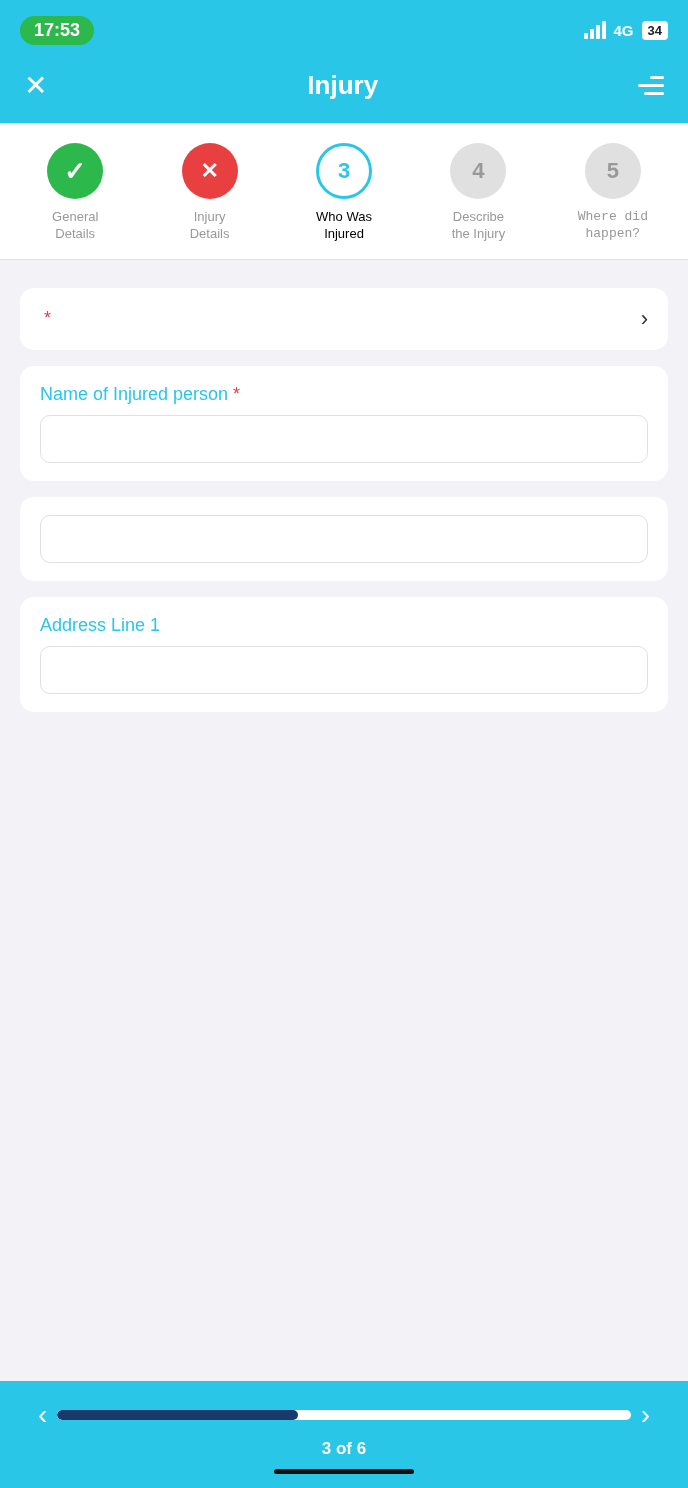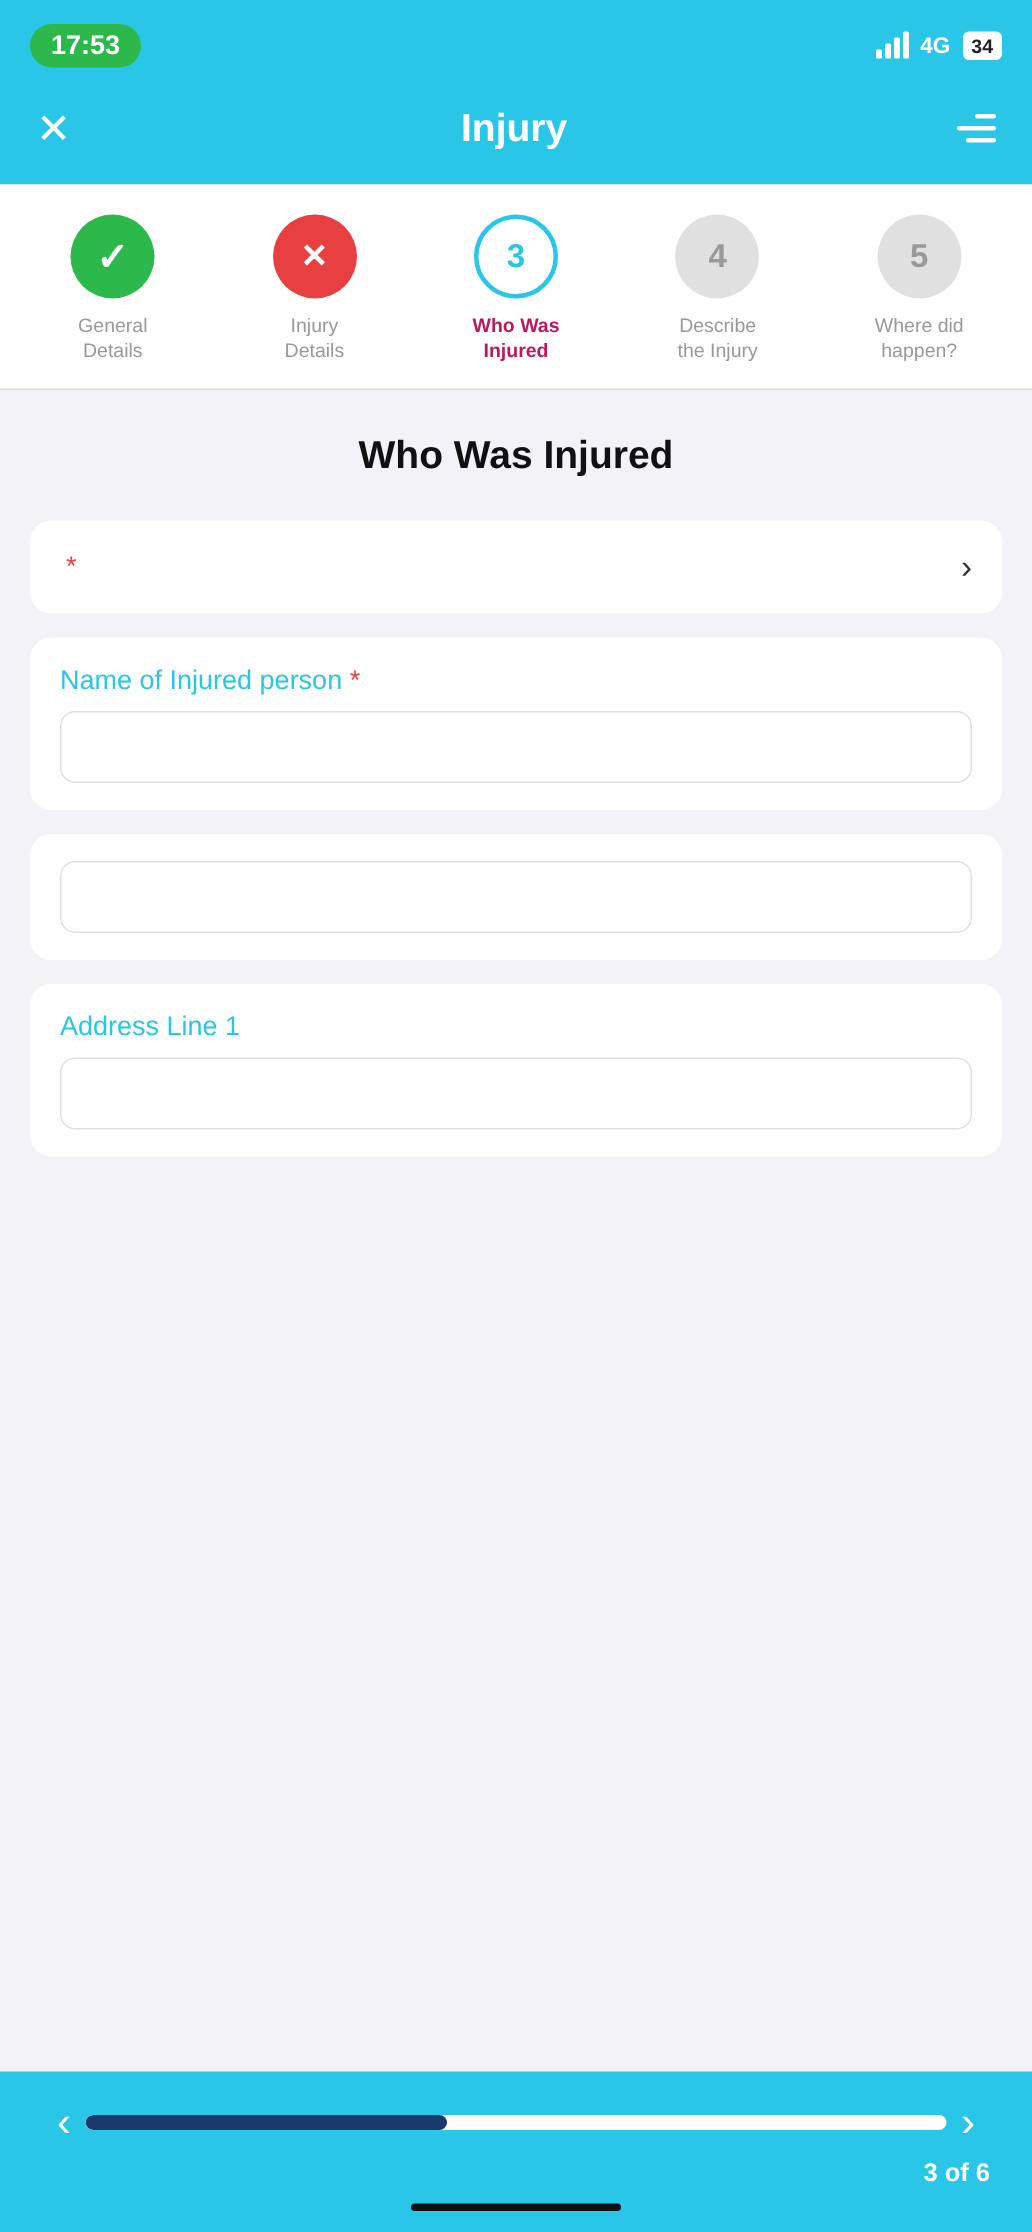--- a/index.html
+++ b/index.html
@@ -143,28 +143,29 @@
       background: #e0e0e0;
       color: #999;
     }
     .step-label {
       font-size: 13px;
       text-align: center;
       line-height: 1.3;
       color: #999;
     }
     .step-label.active {
-      color: #be185d;
-      font-weight: 700;
+      color: #000000;
+      font-weight: 400;
     }
     .step:last-child .step-label {
       white-space: nowrap;
       overflow: hidden;
       text-overflow: ellipsis;
       max-width: 90px;
+      font-family: Liberation Mono, monospace;
     }
 
     
     .main-content {
       flex: 1;
       background: #f2f2f7;
       padding: 28px 20px 20px 20px;
     }
     .page-title {
       font-size: 26px;
@@ -255,21 +256,21 @@
     }
     .progress-bar-fill {
       background: #1a3a6e;
       border-radius: 5px;
       height: 100%;
     }
     .step-indicator {
       color: white;
       font-size: 17px;
       font-weight: 600;
-      text-align: right;
+      text-align: center;
       margin-bottom: 10px;
     }
     .home-indicator {
       width: 140px;
       height: 5px;
       background: #111;
       border-radius: 3px;
       margin: 6px auto 0 auto;
     }
 
@@ -336,21 +337,20 @@
     <span class="step-label">Describe<br>the Injury</span>
   </div>
 
   <div class="step">
     <div class="step-circle inactive">5</div>
     <span class="step-label">Where did<br>happen?</span>
   </div>
 </div>
 
 <div class="main-content">
-  <h1 class="page-title">Who Was Injured</h1>
 
   <div class="form-section">
     <div class="form-row-select">
       <span>
         <span class="required-star">*</span>
       </span>
       <span class="chevron-right">›</span>
     </div>
   </div>
 

